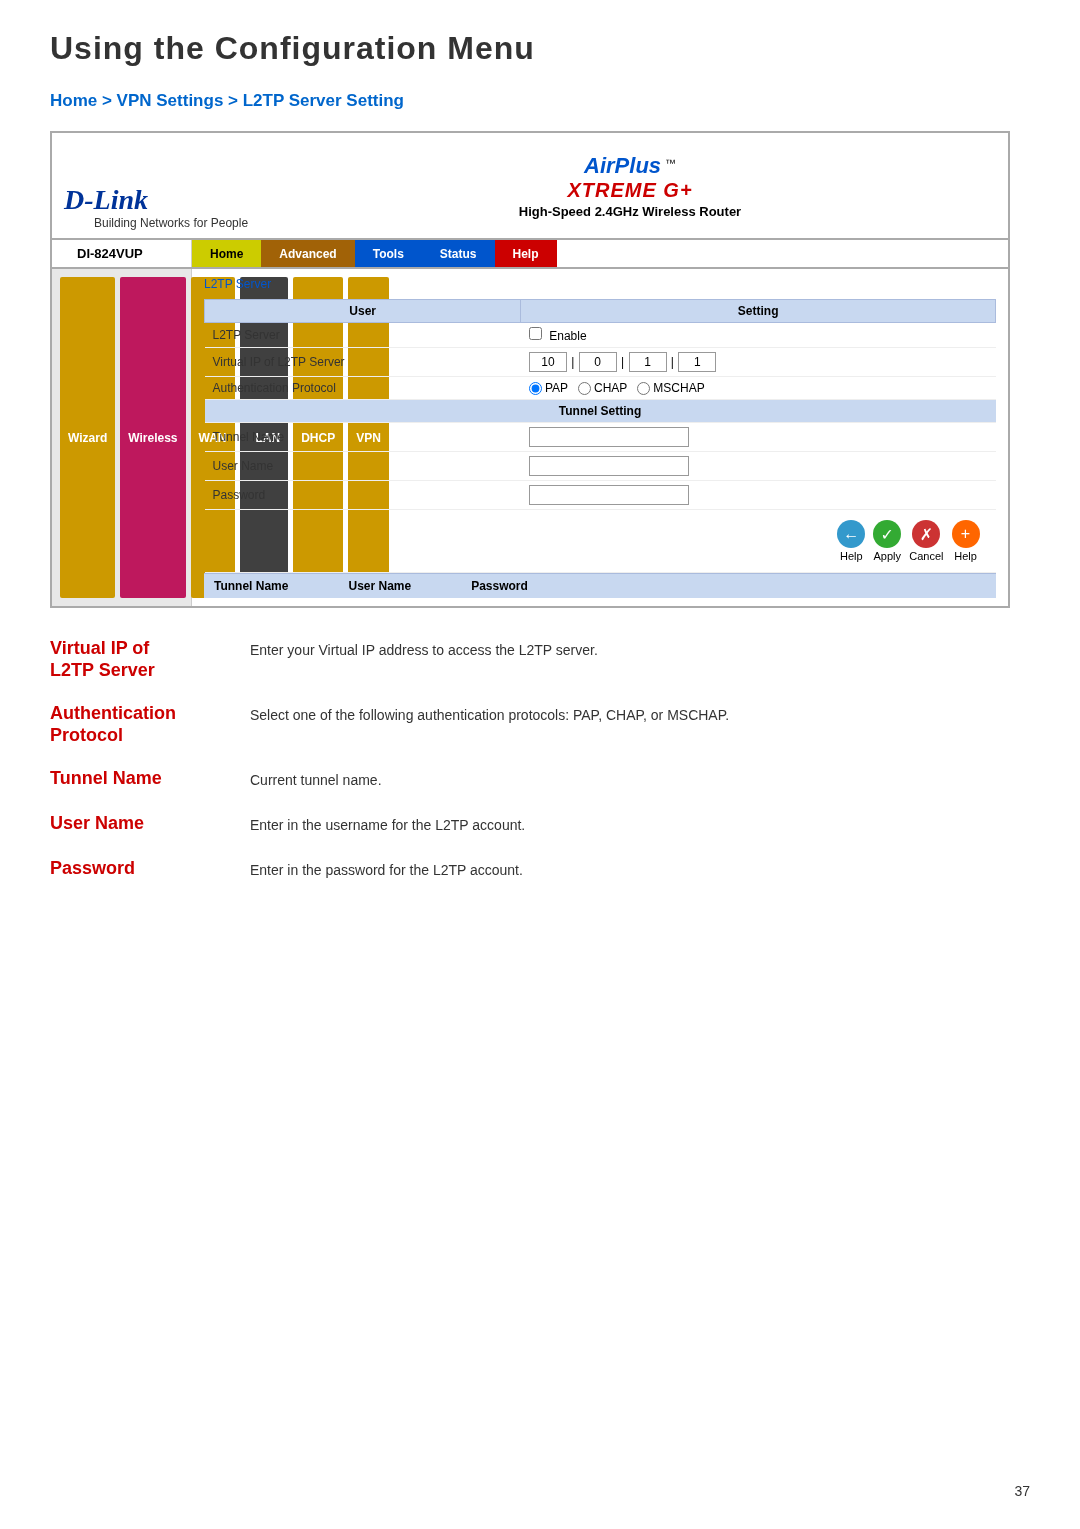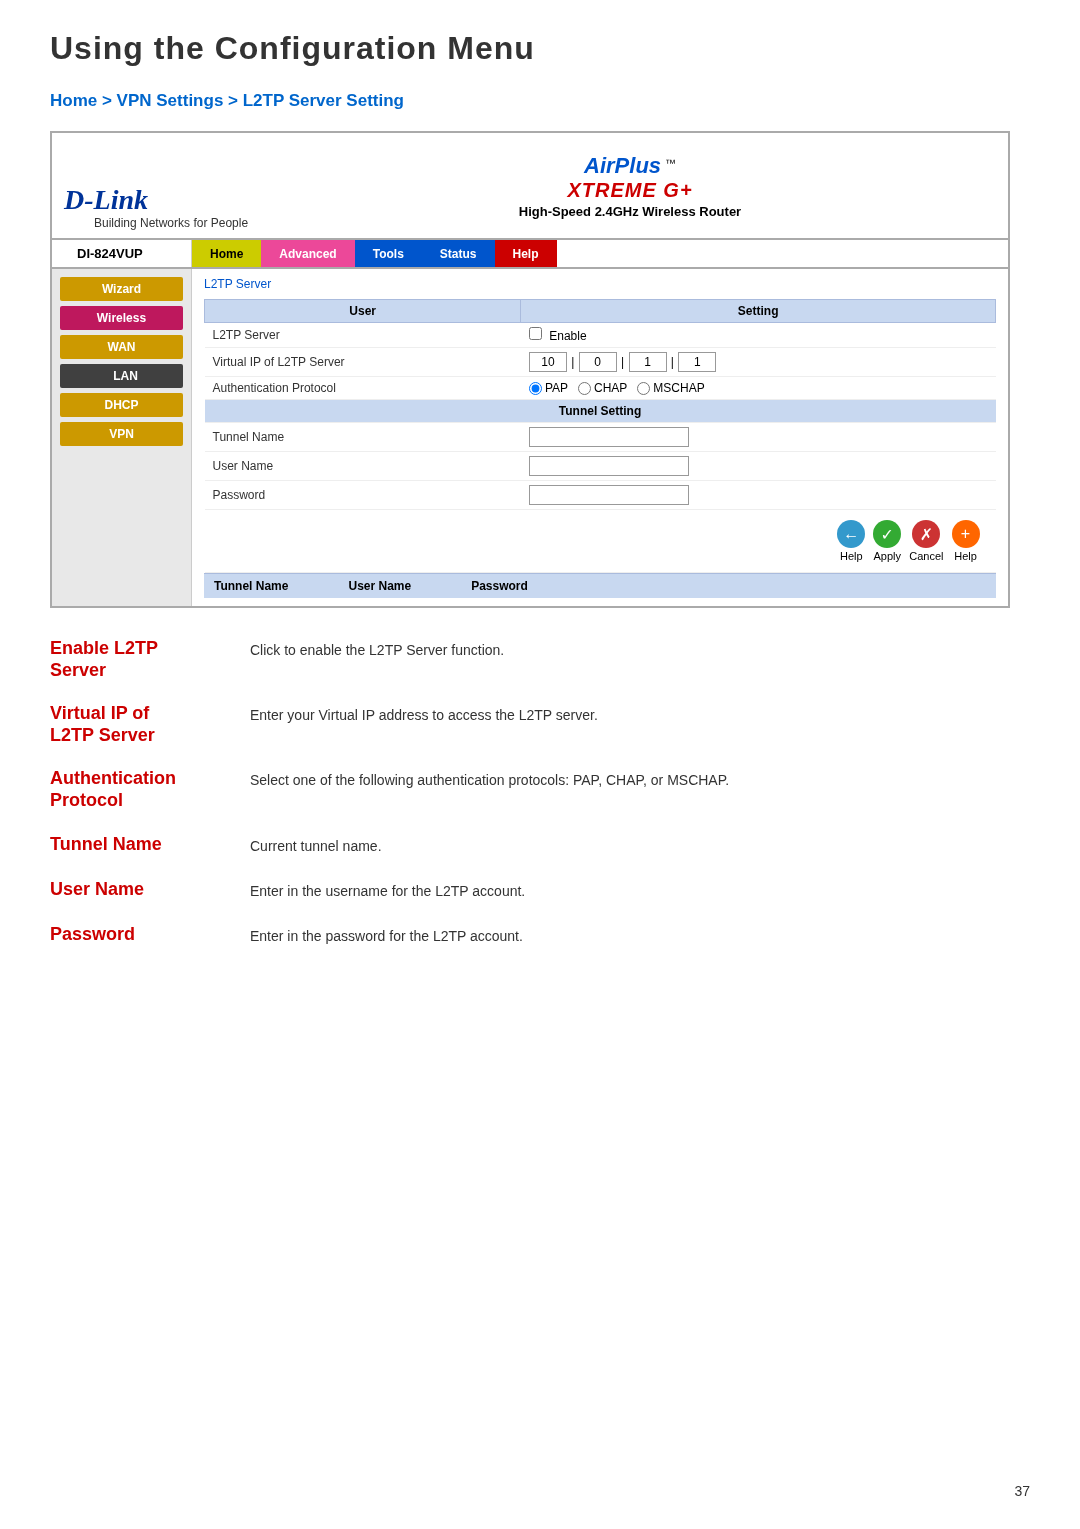--- a/index.html
+++ b/index.html
@@ -101,33 +101,32 @@
       font-weight: bold;
       font-size: 12px;
       cursor: pointer;
       display: flex;
       align-items: center;
       border: none;
       background: transparent;
     }
 
     .nav-tab.home { background: #cccc00; color: #000; }
-    .nav-tab.advanced { background: #ec4899; color: #fff; }
+    .nav-tab.advanced { background: #a16207; color: #fff; }
     .nav-tab.tools { background: #0055cc; color: #fff; }
     .nav-tab.status { background: #0055cc; color: #fff; }
     .nav-tab.help { background: #cc0000; color: #fff; }
 
     
     .sidebar-buttons {
       width: 140px;
       background: #e8e8e8;
       border-right: 1px solid #ccc;
       padding: 8px;
       display: flex;
-      flex-direction: column;
       gap: 5px;
     }
 
     .sidebar-btn {
       padding: 5px 8px;
       font-weight: bold;
       font-size: 12px;
       color: #fff;
       text-align: center;
       cursor: pointer;
@@ -472,24 +471,20 @@
           <span>Tunnel Name</span>
           <span>User Name</span>
           <span>Password</span>
         </div>
       </div>
     </div>
   </div>
 
   <div class="desc-section">
 
-    <div class="desc-row">
-      <div class="desc-label">Enable L2TP<br>Server</div>
-      <div class="desc-text">Click to enable the L2TP Server function.</div>
-    </div>
 
     <div class="desc-row">
       <div class="desc-label">Virtual IP of<br>L2TP Server</div>
       <div class="desc-text">Enter your Virtual IP address to access the L2TP server.</div>
     </div>
 
     <div class="desc-row">
       <div class="desc-label">Authentication<br>Protocol</div>
       <div class="desc-text">Select one of the following authentication protocols: PAP, CHAP, or MSCHAP.</div>
     </div>

